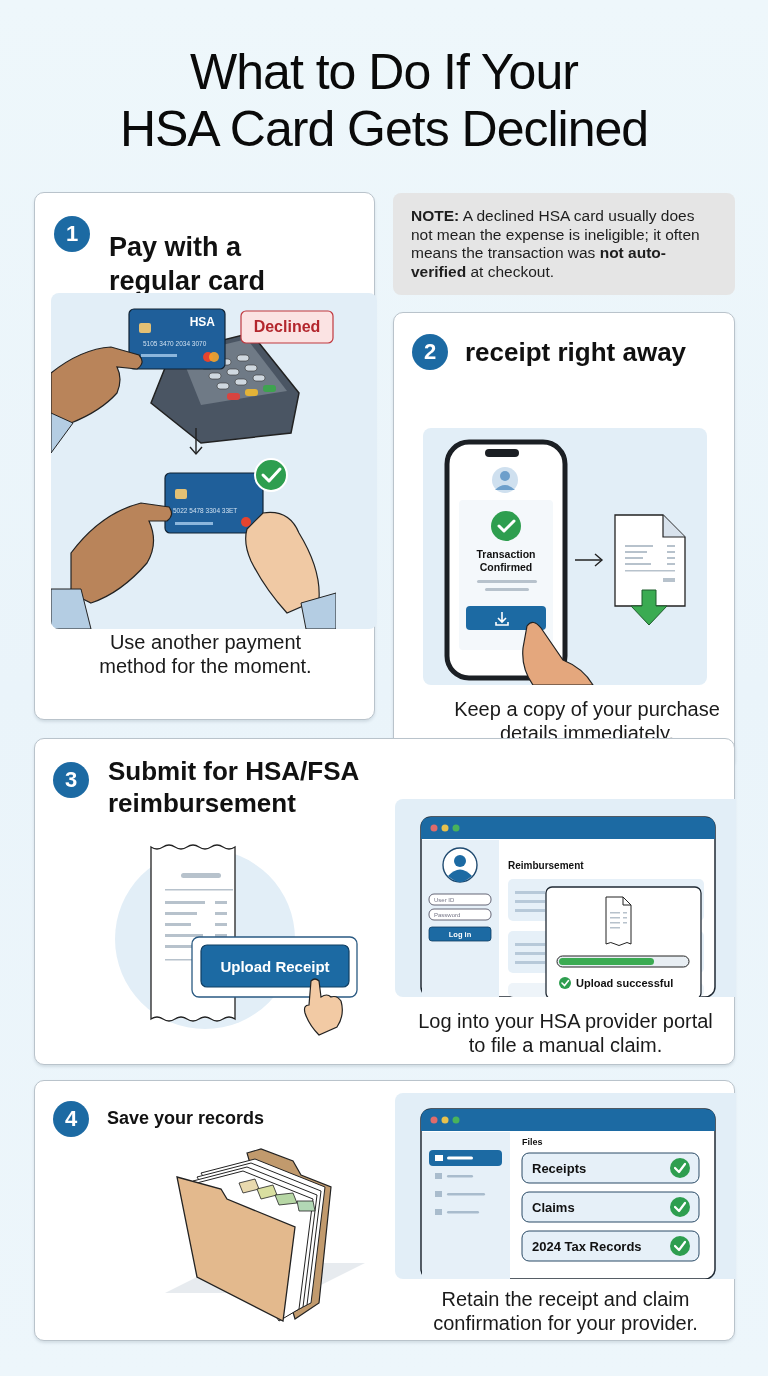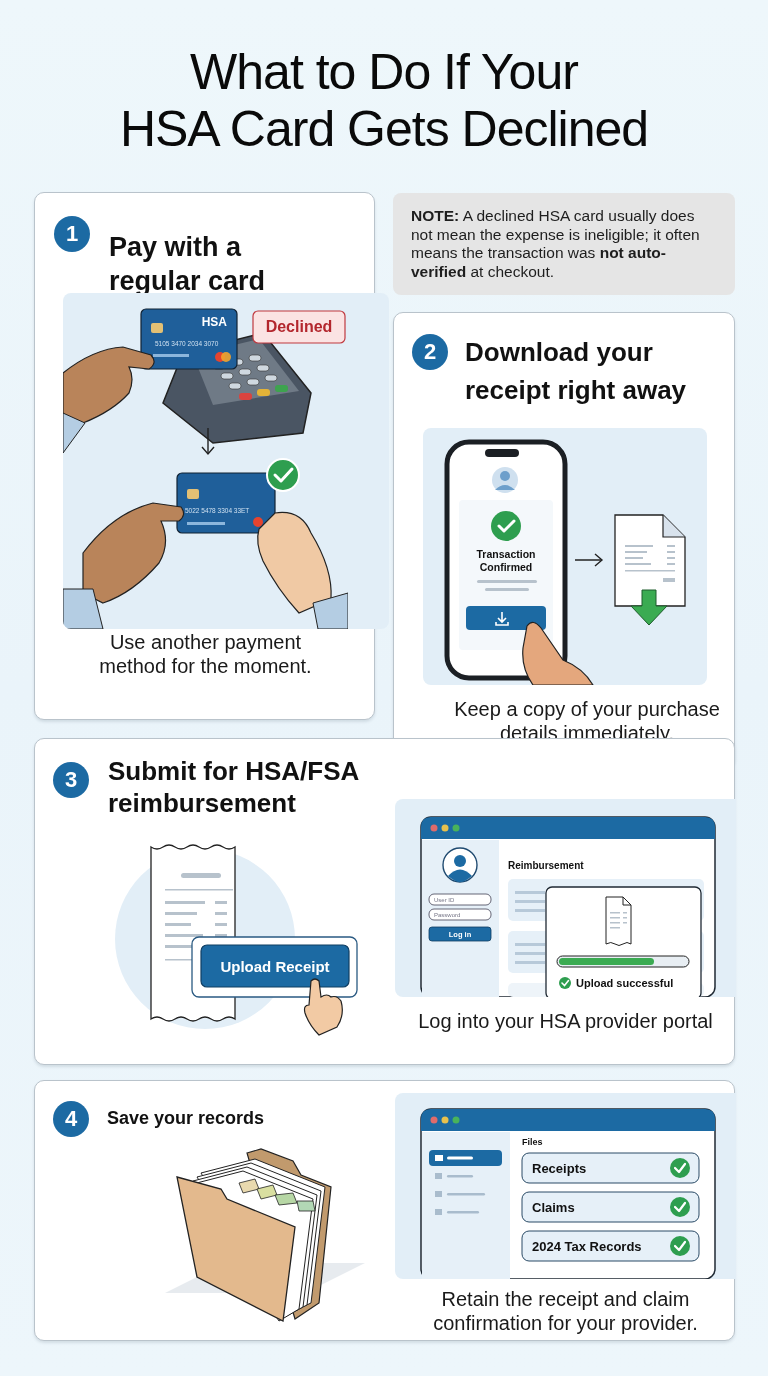--- a/index.html
+++ b/index.html
@@ -47,21 +47,21 @@
   <div>What to Do If Your</div>
   <div>HSA Card Gets Declined</div>
 </div>
 
 <div class="card" style="left:34px; top:192px; width:341px; height:528px;">
   <div class="badge" style="left:19px; top:23px;">1</div>
   <div class="step-title" style="left:74px; top:18px;margin-top:19px;">
     <div>Pay with a</div>
     <div>regular card</div>
   </div>
-  <div class="illus" style="left:28px; top:100px; width:326px; height:336px;">
+  <div class="illus" style="left:16px; top:100px; width:326px; height:336px;">
     <svg width="285" height="336" viewBox="0 0 285 336">
 
       <g>
         <path d="M120 60 L200 40 L248 100 L240 140 L150 150 L100 110 Z" fill="#4a5563" stroke="#222" stroke-width="1.5"></path>
         <path d="M130 62 L196 46 L236 98 L150 112 Z" fill="#6f7a86"></path>
         <g fill="#cfd8e0" stroke="#333" stroke-width="0.6">
           <rect x="150" y="70" width="12" height="6" rx="3"></rect>
             <rect x="168" y="66" width="12" height="6" rx="3"></rect>
             <rect x="186" y="62" width="12" height="6" rx="3"></rect>
           <rect x="158" y="80" width="12" height="6" rx="3"></rect>
@@ -123,21 +123,20 @@
   </div>
 </div>
 
 <div class="note">
   <b>NOTE:</b><span> A declined HSA card usually does not mean the expense is ineligible; it often means the transaction was </span><b>not auto-verified</b><span> at checkout.</span>
 </div>
 
 <div class="card" style="left:393px; top:312px; width:342px; height:456px;">
   <div class="badge" style="left:18px; top:21px;">2</div>
   <div class="step-title" style="left:71px; top:20px; font-size:26px; line-height:38px;">
-    <div>Download your</div>
     <div>receipt right away</div>
   </div>
   <div class="illus" style="left:29px; top:115px; width:284px; height:257px;">
     <svg width="284" height="257" viewBox="0 0 284 257">
       <g>
         <rect x="24" y="14" width="118" height="236" rx="22" fill="#fff" stroke="#1b1f24" stroke-width="5"></rect>
         <rect x="62" y="21" width="34" height="8" rx="4" fill="#1b1f24"></rect>
         <circle cx="82" cy="52" r="13" fill="#cfe0ef"></circle>
         <circle cx="82" cy="48" r="5" fill="#6d9fcb"></circle>
         <path d="M72 62 Q82 52 92 62" fill="#6d9fcb"></path>
@@ -268,20 +267,21 @@
         <rect x="162" y="157" width="132" height="11" rx="5.5" fill="#e8eef3" stroke="#222" stroke-width="1"></rect>
         <rect x="164" y="159" width="95" height="7" rx="3.5" fill="#3bab52"></rect>
         <circle cx="170" cy="184" r="6" fill="#2e9e4f"></circle>
         <path d="M167 184 L169.5 186.5 L173.5 181.5" fill="none" stroke="#fff" stroke-width="1.6" stroke-linecap="round"></path>
         <text x="181" y="188" font-size="11" font-weight="700" fill="#111" class="ui-text">Upload successful</text>
       </g>
     </svg>
   </div>
   <div class="caption" style="left:360px; top:270px; width:341px;">
     <div>Log into your HSA provider portal</div>
+    <div>to file a manual claim.</div>
   </div>
 </div>
 
 <div class="card" style="left:34px; top:1080px; width:701px; height:261px;">
   <div class="badge" style="left:18px; top:20px;">4</div>
   <div class="step-title" style="left:72px; top:21px; font-size:18px; line-height:32px;">
     <div>Save your records</div>
   </div>
   <div style="position:absolute; left:100px; top:62px; width:240px; height:190px;">
     <svg width="240" height="190" viewBox="0 0 240 190">

